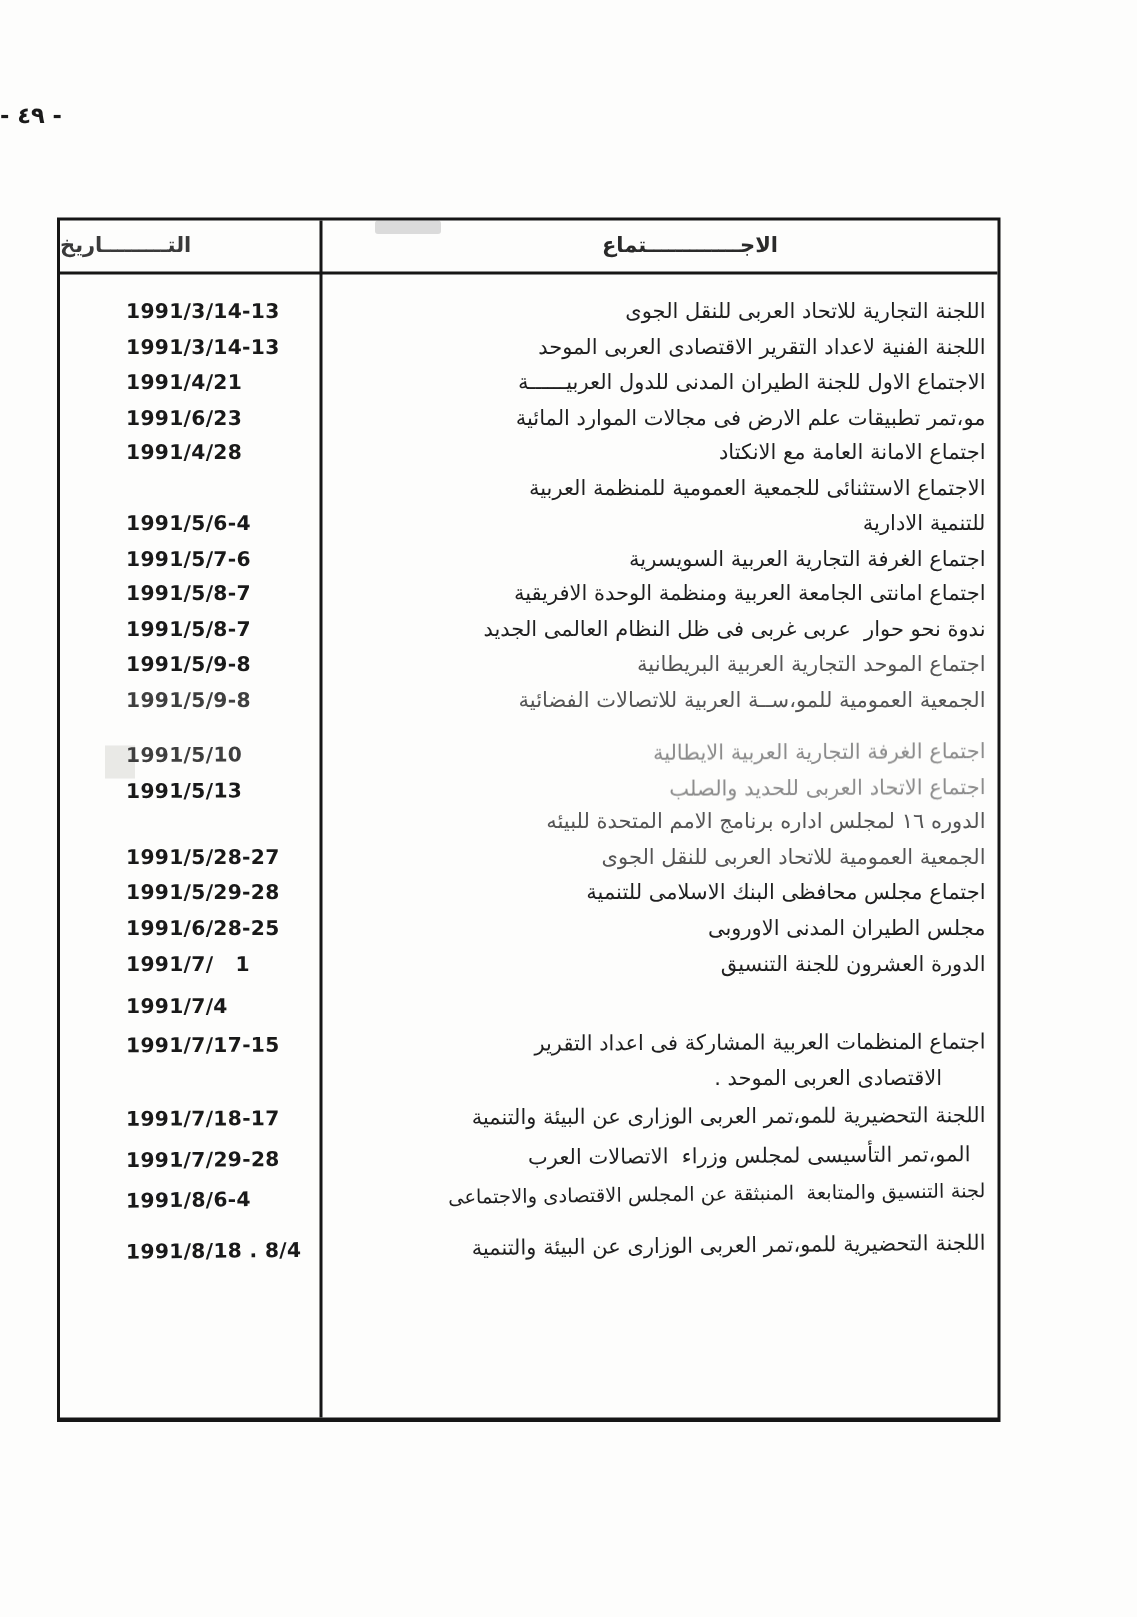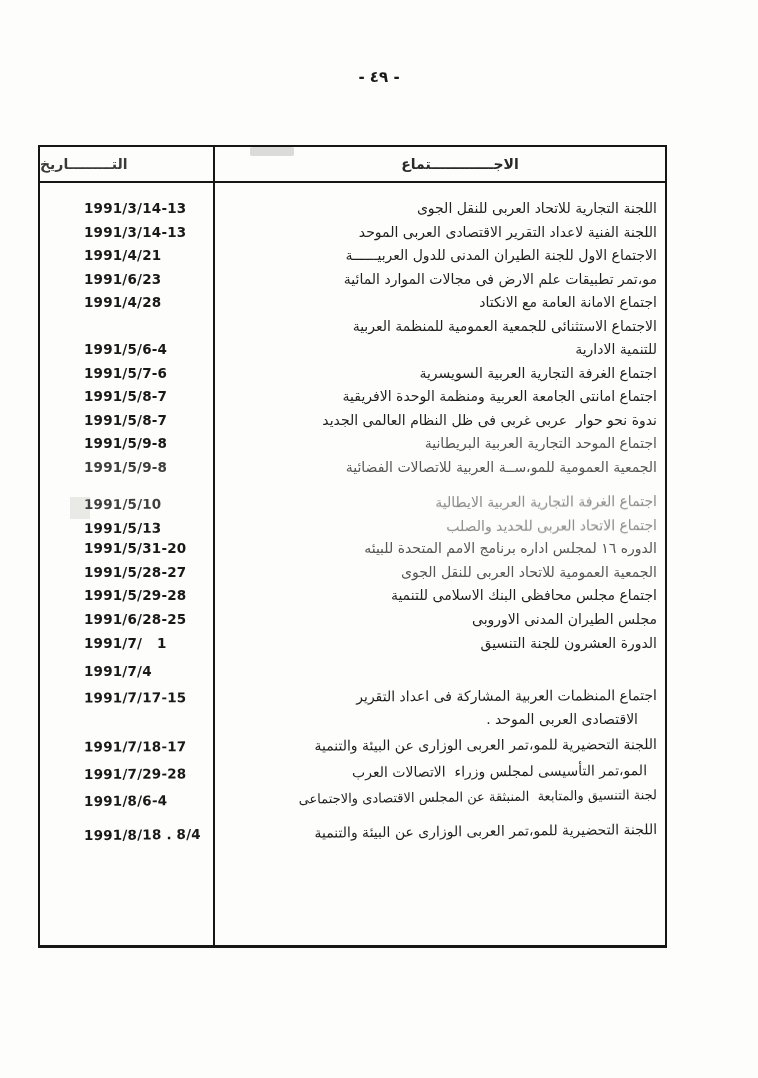--- a/index.html
+++ b/index.html
@@ -11,21 +11,21 @@
     overflow:hidden;
   }
   .page{
     position:relative;
     width:758px;height:1078px;
     background:#fdfdfc;
   }
   .page-number{
     position:absolute;
     top:68px;left:0;right:0;
-    text-align:center;
+    text-align:left;
     font-size:15px;
     font-weight:bold;
     letter-spacing:3px;
     color:#1a1a1a;
   }
   .meetings-table{
     position:absolute;
     left:38px;top:145px;
     width:629px;height:803px;
     border:2px solid #161616;
@@ -105,21 +105,21 @@
   
   .row:nth-child(13){margin-top:11px;}
   .row:nth-child(19){margin-top:1px;}
   .row:nth-child(20){margin-top:4px;}
   .row:nth-child(21){margin-top:1px;}
   .row:nth-child(23){margin-top:2px;}
   .row:nth-child(24){margin-top:2px;}
   .row:nth-child(25){margin-top:1px;}
   .row:nth-child(26){margin-top:11px;}
   
-  .row:nth-child(22) .cell-meeting{padding-right:27px;}
+  .row:nth-child(22) .cell-meeting{padding-right:37px;}
   .row:nth-child(24) .cell-meeting{padding-right:18px;}
   .row:nth-child(25) .cell-meeting{font-size:13px;}
   
   .row:nth-child(13),.row:nth-child(14){transform:rotate(-0.3deg);transform-origin:100% 50%;}
   .row:nth-child(21),.row:nth-child(23){transform:rotate(-0.25deg);transform-origin:100% 50%;}
   .row:nth-child(24){transform:rotate(-0.4deg);transform-origin:100% 50%;}
   .row:nth-child(25){transform:rotate(-0.7deg);transform-origin:100% 50%;}
   .row:nth-child(26){transform:rotate(-0.6deg);transform-origin:100% 50%;}
   
   .smudge-a{
@@ -214,21 +214,20 @@
     <div class="cell-date">1991/5/10</div>
   </div>
 
   <div class="row">
     <div class="cell-meeting">اجتماع الاتحاد العربى للحديد والصلب</div>
     <div class="cell-date">1991/5/13</div>
   </div>
 
   <div class="row">
     <div class="cell-meeting">الدوره ١٦ لمجلس اداره برنامج الامم المتحدة للبيئه</div>
-    <div class="cell-date">1991/5/31-20</div>
   </div>
 
   <div class="row">
     <div class="cell-meeting">الجمعية العمومية للاتحاد العربى للنقل الجوى</div>
     <div class="cell-date">1991/5/28-27</div>
   </div>
 
   <div class="row">
     <div class="cell-meeting">اجتماع مجلس محافظى البنك الاسلامى للتنمية</div>
     <div class="cell-date">1991/5/29-28</div>

